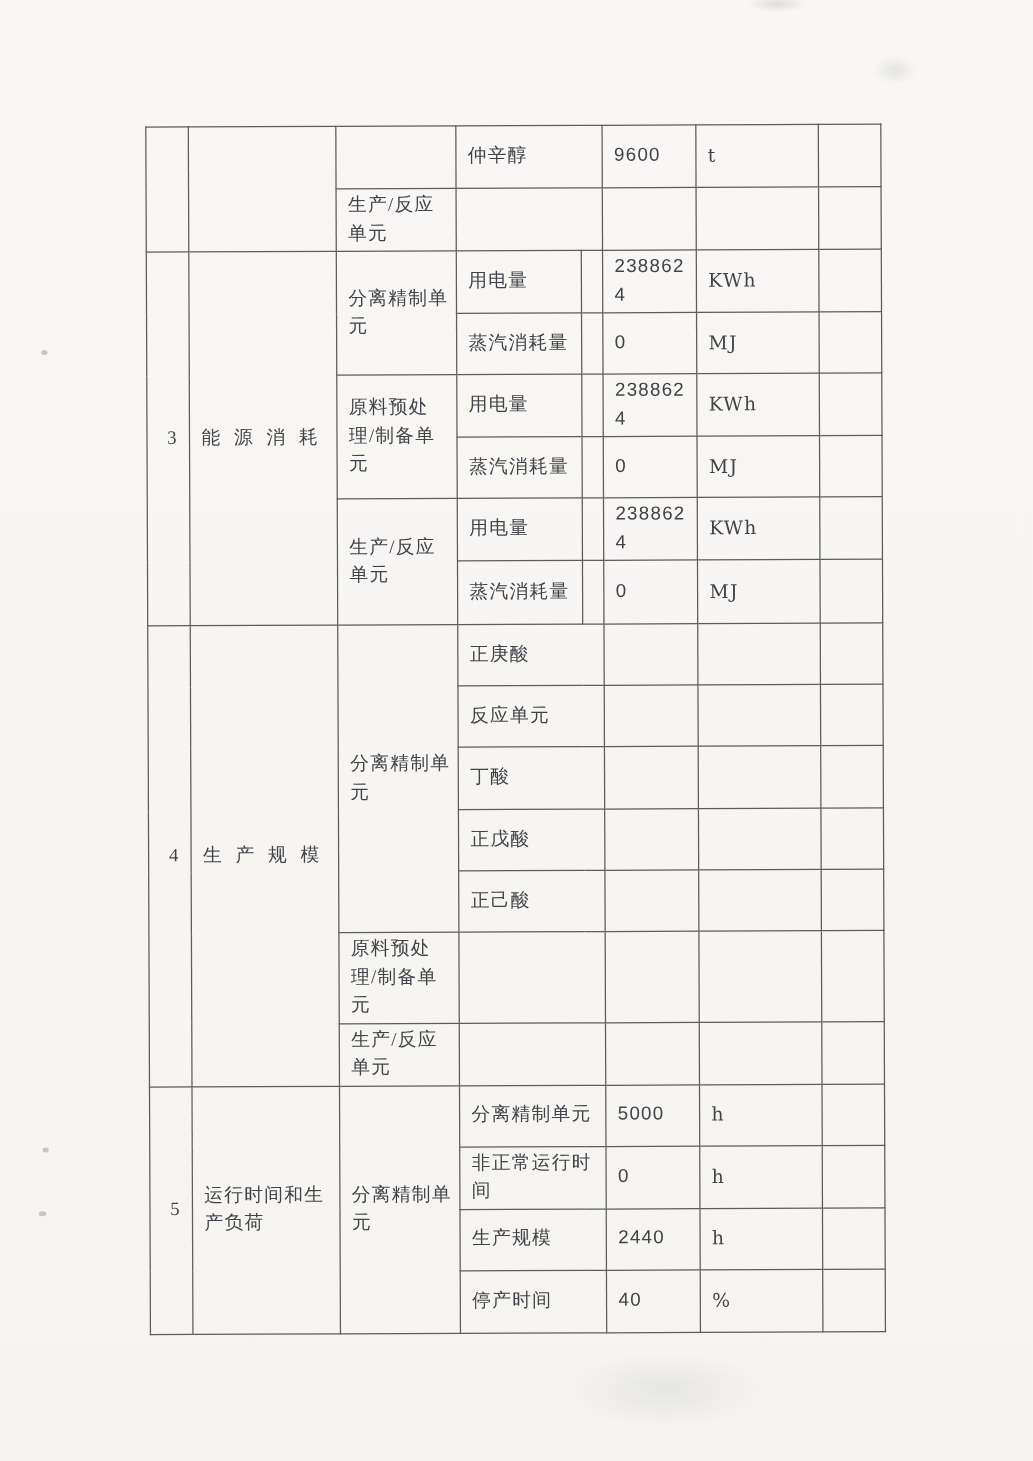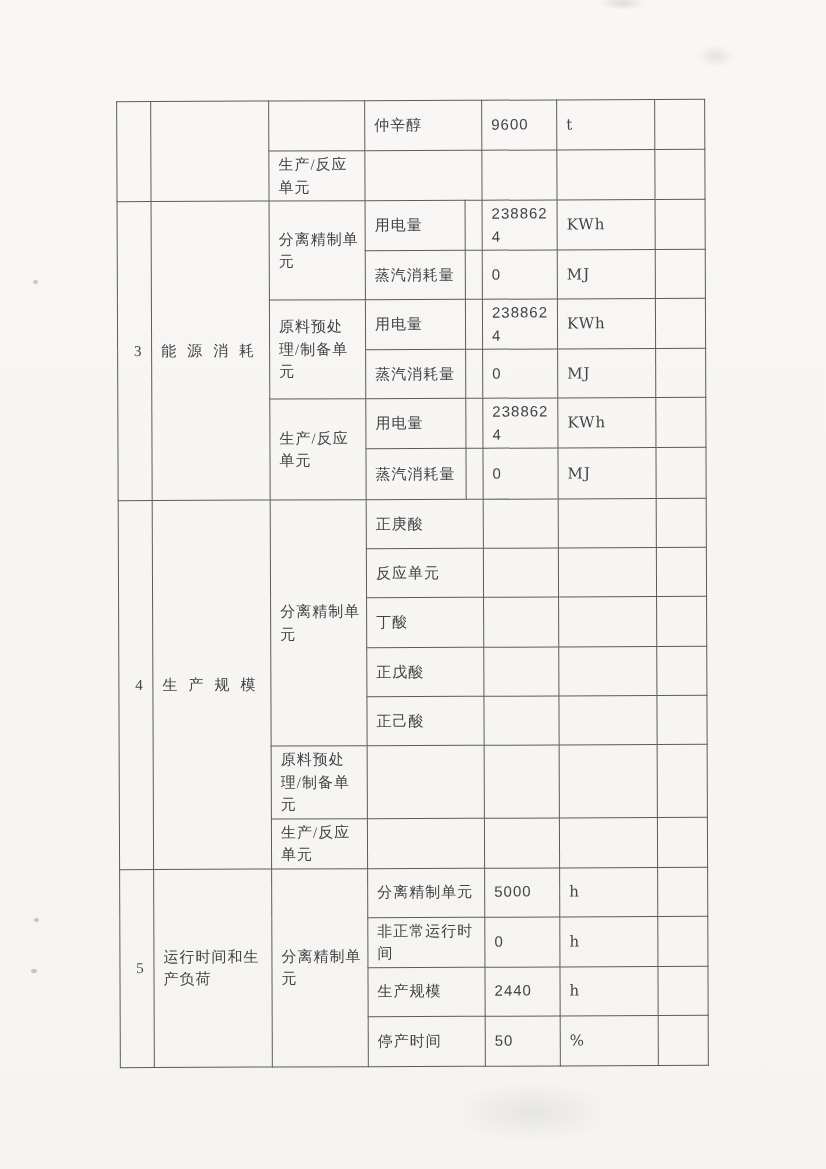--- a/index.html
+++ b/index.html
@@ -212,19 +212,19 @@
         <td class="c-blank"></td>
       </tr>
       <tr class="h49">
         <td class="c-item" colspan="2">生产规模</td>
         <td class="c-val">2440</td>
         <td class="c-unit">h</td>
         <td class="c-blank"></td>
       </tr>
       <tr class="h50">
         <td class="c-item" colspan="2">停产时间</td>
-        <td class="c-val">50</td>
+        <td class="c-val">40</td>
         <td class="c-unit">%</td>
         <td class="c-blank"></td>
       </tr>
     </tbody>
   </table>
 </div>
 
 </body></html>

